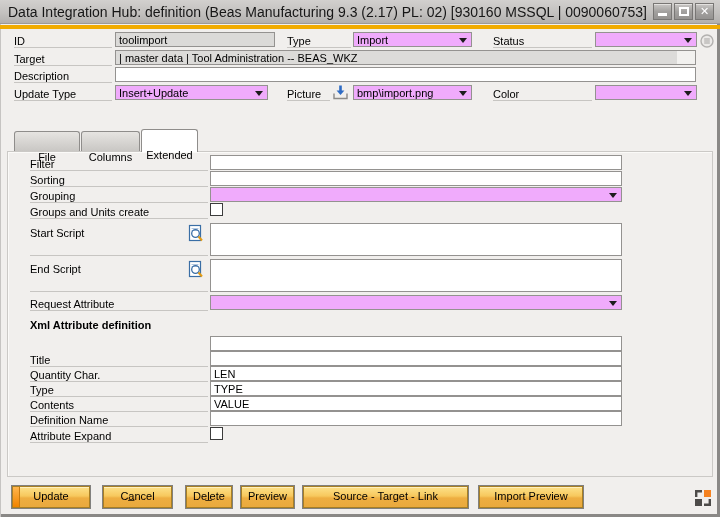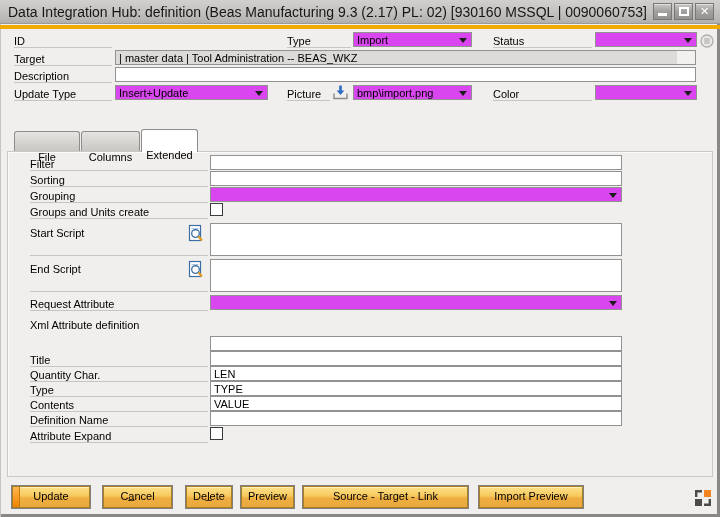--- a/index.html
+++ b/index.html
@@ -23,37 +23,37 @@
   .glyph-close{position:absolute;left:0;top:1px;width:100%;text-align:center;
     font-size:11px;font-weight:bold;color:#ffffff;}
   .accent{position:absolute;left:0;top:25px;width:720px;height:4px;background:#F0AB00;}
   
   .lbl{position:absolute;height:15px;font-size:11px;color:#000;
     border-bottom:1px solid #c7c5c2;padding-top:2px;white-space:nowrap;overflow:hidden;}
   .inp{position:absolute;height:15px;border:1px solid #949290;background:#fff;
     font-family:inherit;font-size:11px;color:#000;padding:0 3px;outline:none;}
   .inp.gray{background:#dbdad8;}
   .inp.grayend{background:linear-gradient(90deg,#dcdbd9 0,#dcdbd9 calc(100% - 18px),#f2f1ef calc(100% - 18px));}
-  .dd{position:absolute;height:15px;border:1px solid #949290;background:#d946ef;cursor:default;}
+  .dd{position:absolute;height:15px;border:1px solid #949290;background:#f0abfc;cursor:default;}
   .ddval{position:absolute;left:3px;top:1px;font-size:11px;color:#000;white-space:nowrap;}
   .ddarrow{position:absolute;right:4px;top:5px;width:0;height:0;
     border-left:4px solid transparent;border-right:4px solid transparent;border-top:5px solid #1c1c1c;}
   .ta{position:absolute;border:1px solid #949290;background:#fff;resize:none;
     font-family:inherit;font-size:11px;padding:1px 3px;outline:none;}
   .chk{position:absolute;width:13px;height:13px;background:#fff;border:1px solid #3c3c3c;cursor:default;}
   .icon{position:absolute;}
   
   .tab{position:absolute;top:131px;height:20px;font-size:11px;text-align:center;
     background:linear-gradient(180deg,#e6e4e1,#c9c7c4);
     border:1px solid #8f8d8b;border-bottom:none;border-radius:3px 3px 0 0;
     padding-top:19px;cursor:default;z-index:1;}
   .tab.active{top:129px;height:23px;background:#ffffff;z-index:3;}
   .panel{position:absolute;left:7px;top:151px;width:706px;height:326px;
     border:1px solid #cbc9c6;box-shadow:inset 1px 1px 0 #fbfaf8;z-index:0;}
-  .sectionhdr{position:absolute;font-size:11px;font-weight:normal;color:#000;white-space:nowrap;}
+  .sectionhdr{position:absolute;font-size:11px;font-weight:bold;color:#000;white-space:nowrap;}
   
   .btn{position:absolute;top:486px;height:22px;cursor:default;
     background:linear-gradient(180deg,#fde189 0%,#f7c85d 45%,#eeae41 55%,#e9a93e 100%);
     border:1px solid #a87f24;box-shadow:0 0 0 1px #81807e, inset 0 1px 0 #fff0bd;
     font-size:11px;color:#000;text-align:center;line-height:19px;overflow:hidden;}
   .btnstrip{position:absolute;left:0;top:0;width:7px;height:100%;
     background:linear-gradient(180deg,#ffb54d,#f08300);border-right:1px solid #c77a10;}
   .btnlabel{position:relative;z-index:1;text-align:right;}
   
   .rowmenu{position:absolute;left:700px;top:34px;width:14px;height:14px;}
@@ -72,20 +72,21 @@
     <div class="winbtn max">
       <span class="glyph-max"></span>
     </div>
     <div class="winbtn close">
       <span class="glyph-close">✕</span>
     </div>
   </div>
   <div class="accent"></div>
 
   <div class="lbl" style="left:14px;top:33px;width:98px">ID</div>
+  <input class="inp gray" style="left: 115px; top: 32px; width: 160px;" value="toolimport">
   <div class="lbl" style="left:287px;top:33px;width:64px">Type</div>
   <div class="dd" style="left:353px;top:32px;width:119px">
     <span class="ddval">Import</span>
     <span class="ddarrow"></span>
   </div>
   <div class="lbl" style="left:493px;top:33px;width:99px">Status</div>
   <div class="dd" style="left:595px;top:32px;width:102px">
     <span class="ddval"></span>
     <span class="ddarrow"></span>
   </div>

